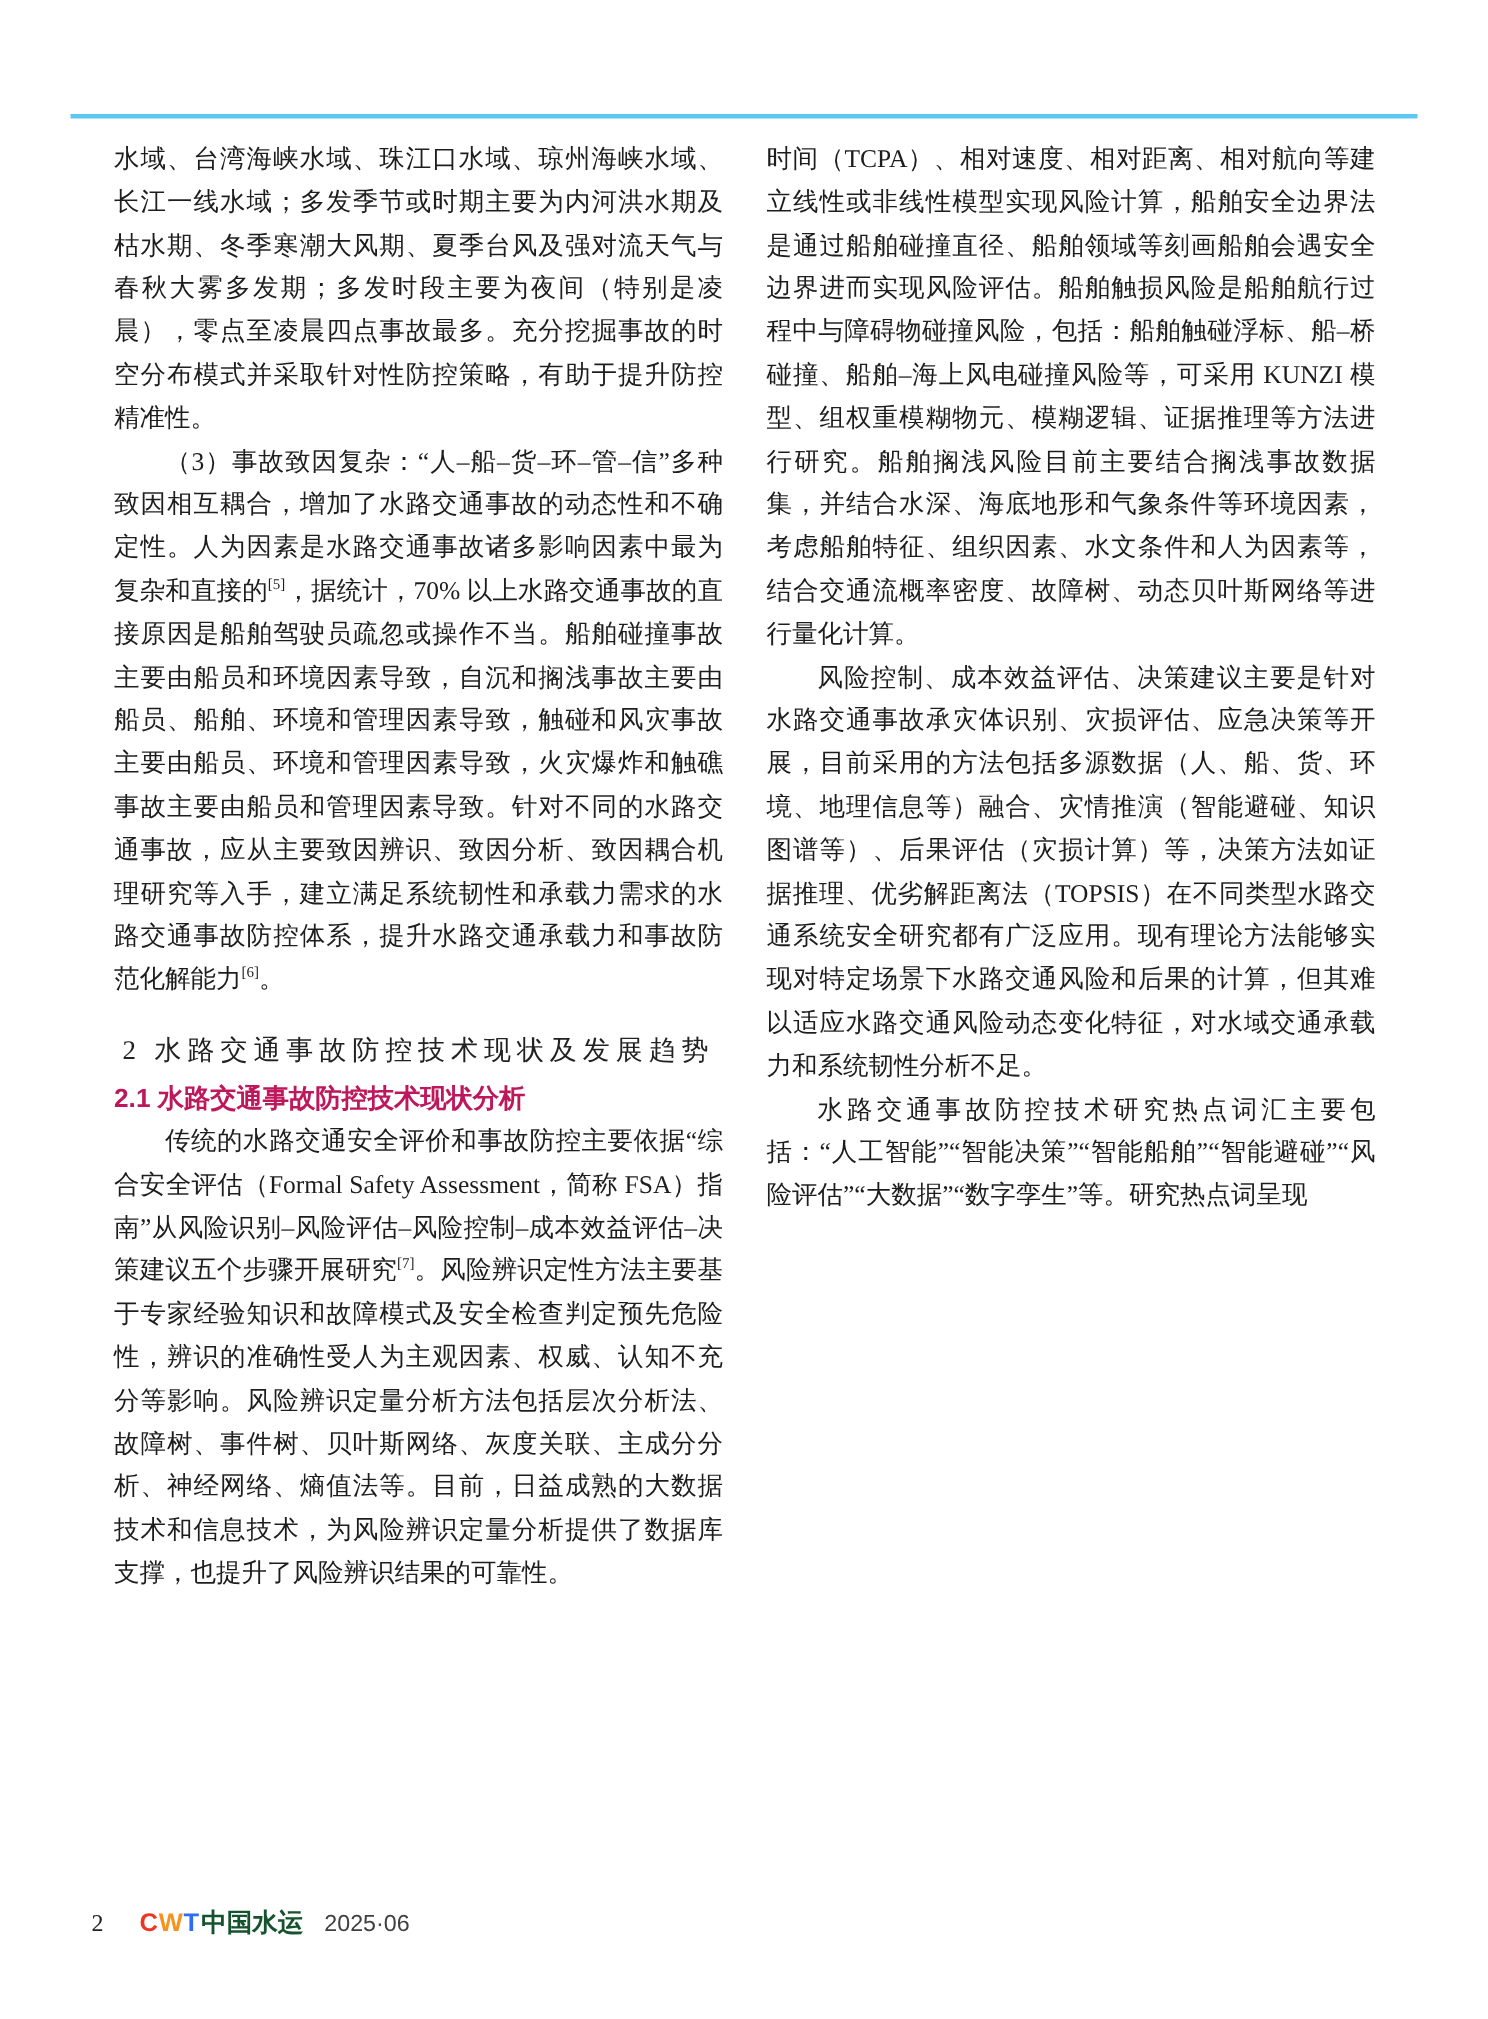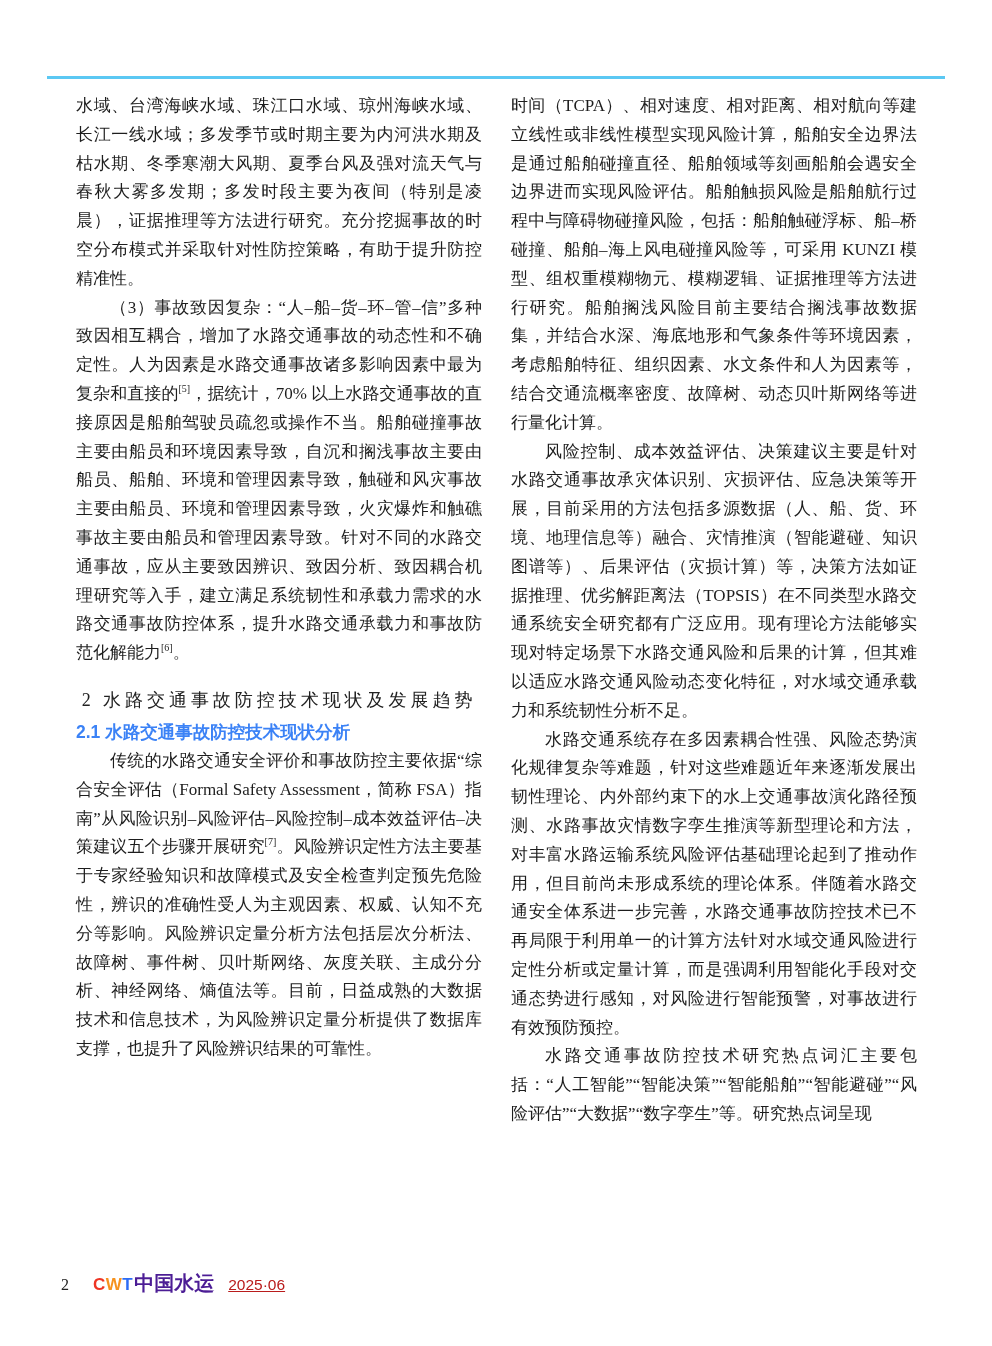--- a/index.html
+++ b/index.html
@@ -42,21 +42,21 @@
     line-height:30px;
     color:#222222;
     font-family:"Liberation Serif","DejaVu Serif",serif;
     text-align:center;
   }
   .sub-heading{
     margin:0;
     font-size:17.5px;
     font-weight:700;
     line-height:30px;
-    color:#3b82f6;
+    color:#be185d;
     font-family:"Liberation Sans","DejaVu Sans",sans-serif;
   }
   .footer{
     position:absolute;
     left:61px;top:1270px;
     display:flex;
     align-items:baseline;
   }
   .page-num{
     font-size:16px;
@@ -67,47 +67,45 @@
   .logo{
     font-family:"Liberation Sans","DejaVu Sans",sans-serif;
     font-weight:700;
     font-size:17px;
     letter-spacing:0.5px;
     margin-right:1px;
   }
   .journal{
     font-family:"Liberation Sans","DejaVu Sans",sans-serif;
     font-weight:700;
-    font-size:20px;
-    color:#4c1d95;
+    font-size:17px;
+    color:#14532d;
     margin-right:14px;
   }
   .issue{
     font-family:"Liberation Sans","DejaVu Sans",sans-serif;
     font-size:15.5px;
-    color:#b91c1c;
-    text-decoration:underline;
+    color:#404040;
   }
 </style>
 </head>
 <body>
 
 <div class="top-rule" style="background: rgb(91, 200, 243);"></div>
 
 <div class="column col-left">
-    <p class="para">水域、台湾海峡水域、珠江口水域、琼州海峡水域、长江一线水域；多发季节或时期主要为内河洪水期及枯水期、冬季寒潮大风期、夏季台风及强对流天气与春秋大雾多发期；多发时段主要为夜间（特别是凌晨），证据推理等方法进行研究。充分挖掘事故的时空分布模式并采取针对性防控策略，有助于提升防控精准性。</p>
+    <p class="para">水域、台湾海峡水域、珠江口水域、琼州海峡水域、长江一线水域；多发季节或时期主要为内河洪水期及枯水期、冬季寒潮大风期、夏季台风及强对流天气与春秋大雾多发期；多发时段主要为夜间（特别是凌晨），零点至凌晨四点事故最多。充分挖掘事故的时空分布模式并采取针对性防控策略，有助于提升防控精准性。</p>
     <p class="para indent">（3）事故致因复杂：“人–船–货–环–管–信”多种致因相互耦合，增加了水路交通事故的动态性和不确定性。人为因素是水路交通事故诸多影响因素中最为复杂和直接的<sup class="ref">[5]</sup>，据统计，70% 以上水路交通事故的直接原因是船舶驾驶员疏忽或操作不当。船舶碰撞事故主要由船员和环境因素导致，自沉和搁浅事故主要由船员、船舶、环境和管理因素导致，触碰和风灾事故主要由船员、环境和管理因素导致，火灾爆炸和触礁事故主要由船员和管理因素导致。针对不同的水路交通事故，应从主要致因辨识、致因分析、致因耦合机理研究等入手，建立满足系统韧性和承载力需求的水路交通事故防控体系，提升水路交通承载力和事故防范化解能力<sup class="ref">[6]</sup>。</p>
     <h2 class="sec-heading">2 水路交通事故防控技术现状及发展趋势</h2>
     <h3 class="sub-heading">2.1 水路交通事故防控技术现状分析</h3>
     <p class="para indent">传统的水路交通安全评价和事故防控主要依据“综合安全评估（Formal Safety Assessment，简称 FSA）指南”从风险识别–风险评估–风险控制–成本效益评估–决策建议五个步骤开展研究<sup class="ref">[7]</sup>。风险辨识定性方法主要基于专家经验知识和故障模式及安全检查判定预先危险性，辨识的准确性受人为主观因素、权威、认知不充分等影响。风险辨识定量分析方法包括层次分析法、故障树、事件树、贝叶斯网络、灰度关联、主成分分析、神经网络、熵值法等。目前，日益成熟的大数据技术和信息技术，为风险辨识定量分析提供了数据库支撑，也提升了风险辨识结果的可靠性。</p>
   </div>
 <div class="column col-right">
     <p class="para">时间（TCPA）、相对速度、相对距离、相对航向等建立线性或非线性模型实现风险计算，船舶安全边界法是通过船舶碰撞直径、船舶领域等刻画船舶会遇安全边界进而实现风险评估。船舶触损风险是船舶航行过程中与障碍物碰撞风险，包括：船舶触碰浮标、船–桥碰撞、船舶–海上风电碰撞风险等，可采用 KUNZI 模型、组权重模糊物元、模糊逻辑、证据推理等方法进行研究。船舶搁浅风险目前主要结合搁浅事故数据集，并结合水深、海底地形和气象条件等环境因素，考虑船舶特征、组织因素、水文条件和人为因素等，结合交通流概率密度、故障树、动态贝叶斯网络等进行量化计算。</p>
     <p class="para indent">风险控制、成本效益评估、决策建议主要是针对水路交通事故承灾体识别、灾损评估、应急决策等开展，目前采用的方法包括多源数据（人、船、货、环境、地理信息等）融合、灾情推演（智能避碰、知识图谱等）、后果评估（灾损计算）等，决策方法如证据推理、优劣解距离法（TOPSIS）在不同类型水路交通系统安全研究都有广泛应用。现有理论方法能够实现对特定场景下水路交通风险和后果的计算，但其难以适应水路交通风险动态变化特征，对水域交通承载力和系统韧性分析不足。</p>
-    <p class="para indent">水路交通系统存在多因素耦合性强、风险态势演化规律复杂等难题，针对这些难题近年来逐渐发展出韧性理论、内外部约束下的水上交通事故演化路径预测、水路事故灾情数字孪生推演等新型理论和方法，对丰富水路运输系统风险评估基础理论起到了推动作用，但目前尚未形成系统的理论体系。伴随着水路交通安全体系进一步完善，水路交通事故防控技术已不再局限于利用单一的计算方法针对水域交通风险进行定性分析或定量计算，而是强调利用智能化手段对交通态势进行感知，对风险进行智能预警，对事故进行有效预防预控。</p>
     <p class="para indent">水路交通事故防控技术研究热点词汇主要包括：“人工智能”“智能决策”“智能船舶”“智能避碰”“风险评估”“大数据”“数字孪生”等。研究热点词呈现</p>
   </div>
 
 <div class="footer">
   <span class="page-num">2</span>
   <span class="logo"><span style="color: rgb(238, 53, 36);">C</span><span style="color: rgb(246, 146, 30);">W</span><span style="color: rgb(45, 108, 245);">T</span></span>
   <span class="journal">中国水运</span>
   <span class="issue">2025·06</span>
 </div>
 

